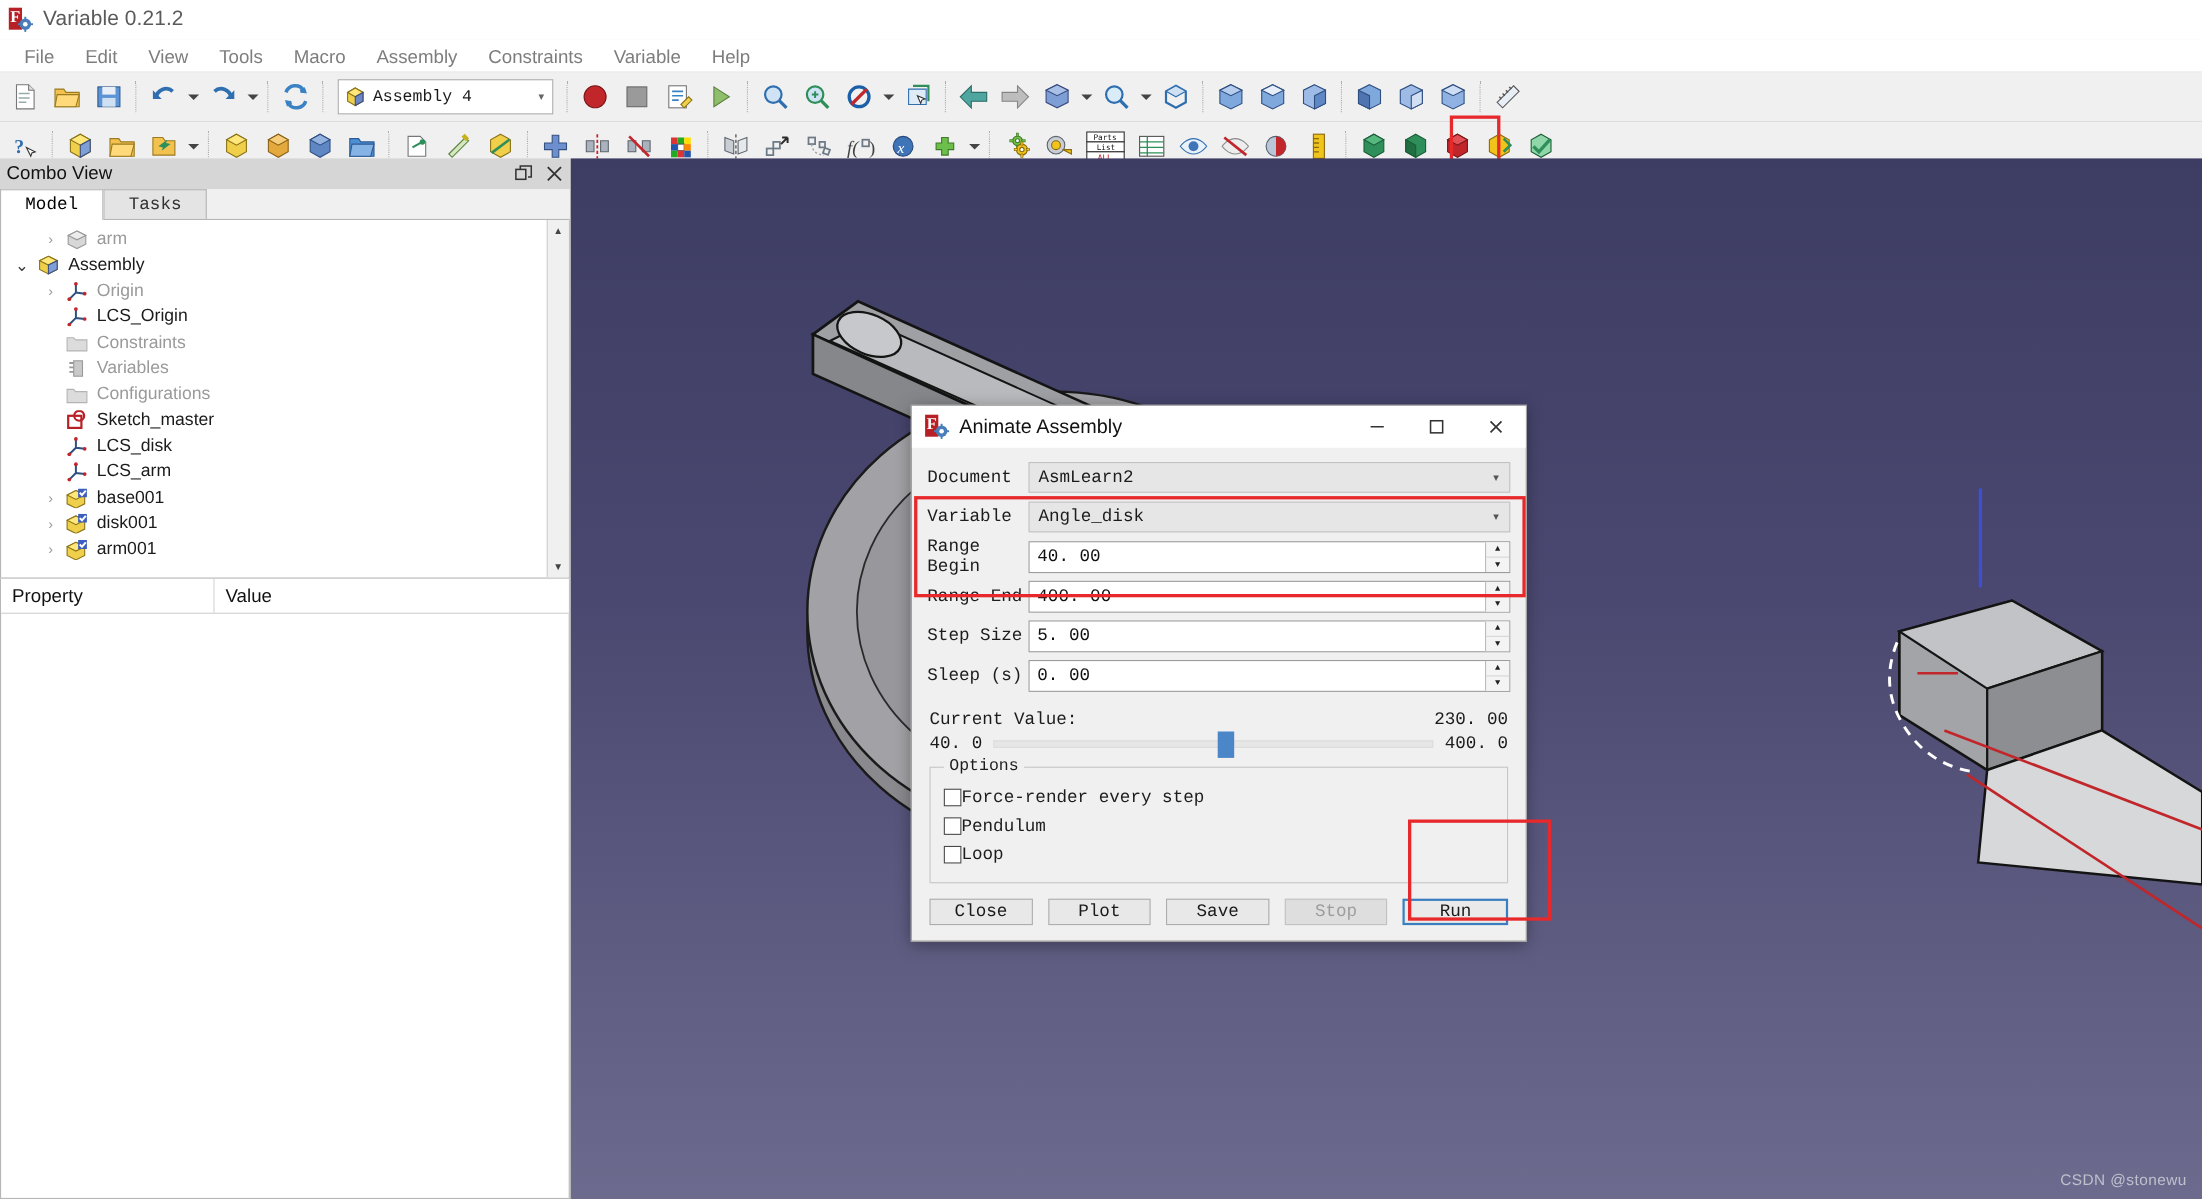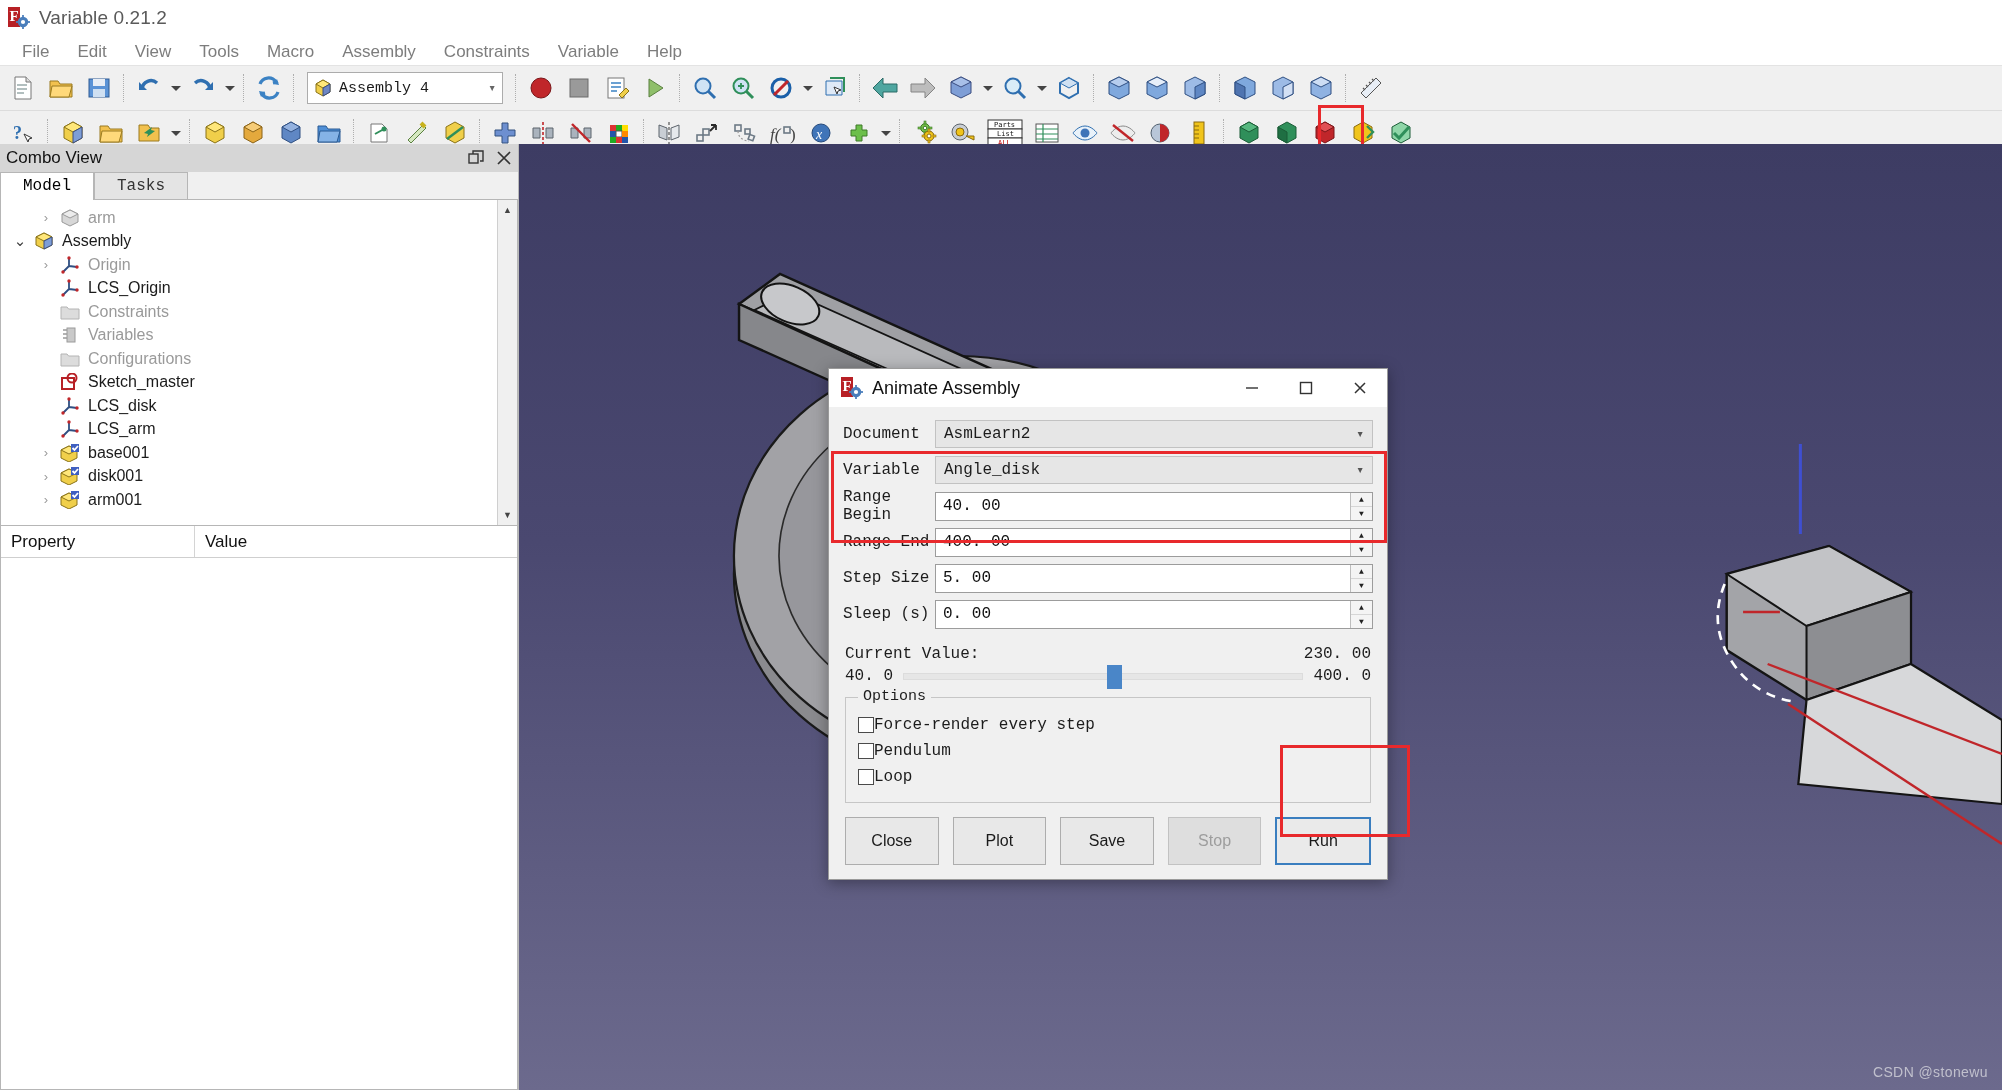--- a/index.html
+++ b/index.html
@@ -204,22 +204,22 @@
     position: absolute; top: -10px; left: 12px; background: #f0f0f0;
     padding: 0 5px; font-size: 15px; color: #1c1c1c;
   }
   .chk-row { display: flex; align-items: center; height: 26px;
              font-size: 16px; color: #1c1c1c; cursor: default; }
   .chk { width: 16px; height: 16px; border: 1px solid #4a4a4a; background: #fff;
          flex: 0 0 16px; }
 
   .btn-row { display: flex; gap: 14px; padding: 2px 2px 4px 2px; }
   .dbtn {
-    flex: 1; height: 48px; background: #e8e8e8; border: 1px solid #adadad;
-    font-size: 16px; font-family: Liberation Sans, sans-serif; color: #1a1a1a;
+    flex: 1; height: 24px; background: #e8e8e8; border: 1px solid #adadad;
+    font-size: 16px; font-family: Liberation Mono, monospace; color: #1a1a1a;
     display: flex; align-items: center; justify-content: center; cursor: default;
   }
   .dbtn.disabled { color: #9d9d9d; background: #dedede; border-color: #c2c2c2; }
   .dbtn.default { border: 2px solid #3a7ebf; background: #eaeaea; }
 
   .hl-box { position: absolute; border: 3px solid #e8292c; pointer-events: none; }
 </style>
 </head>
 <body>
 

